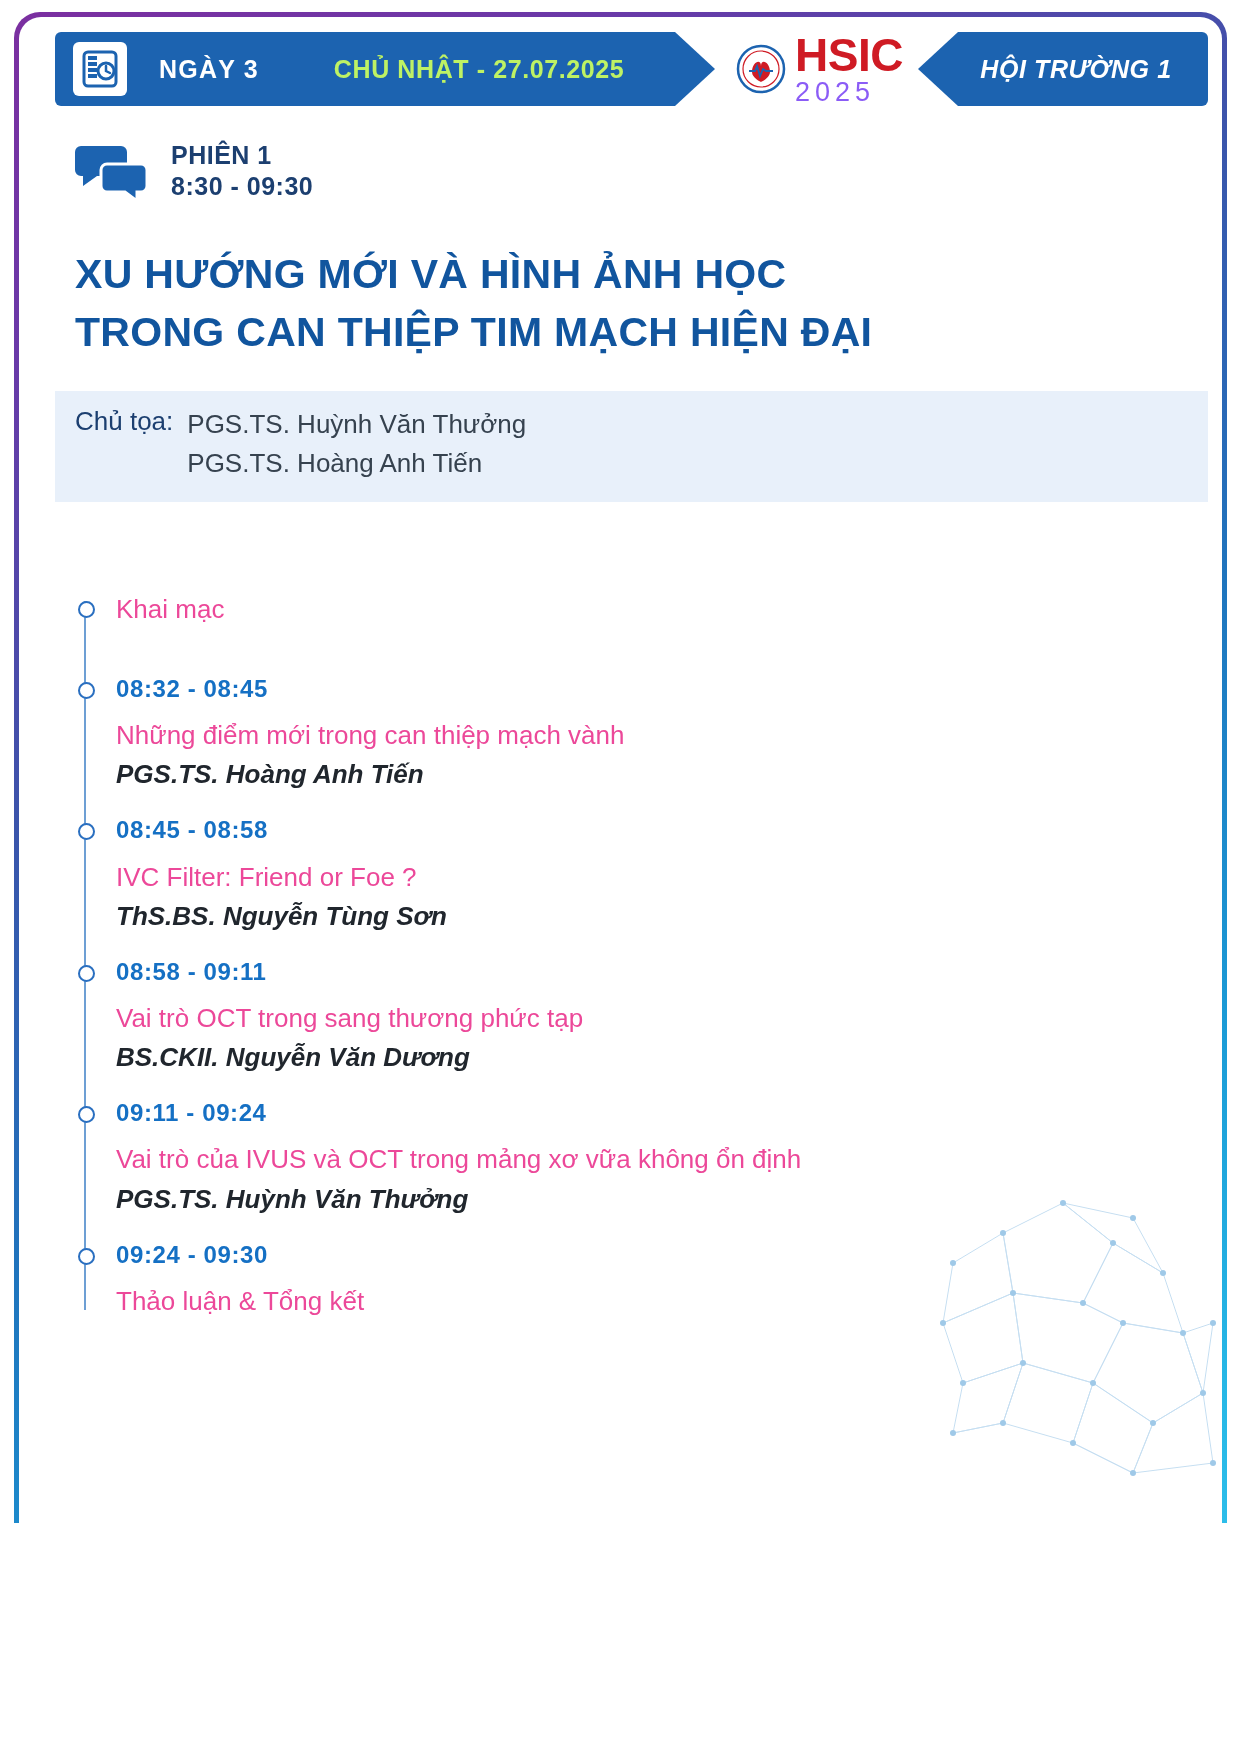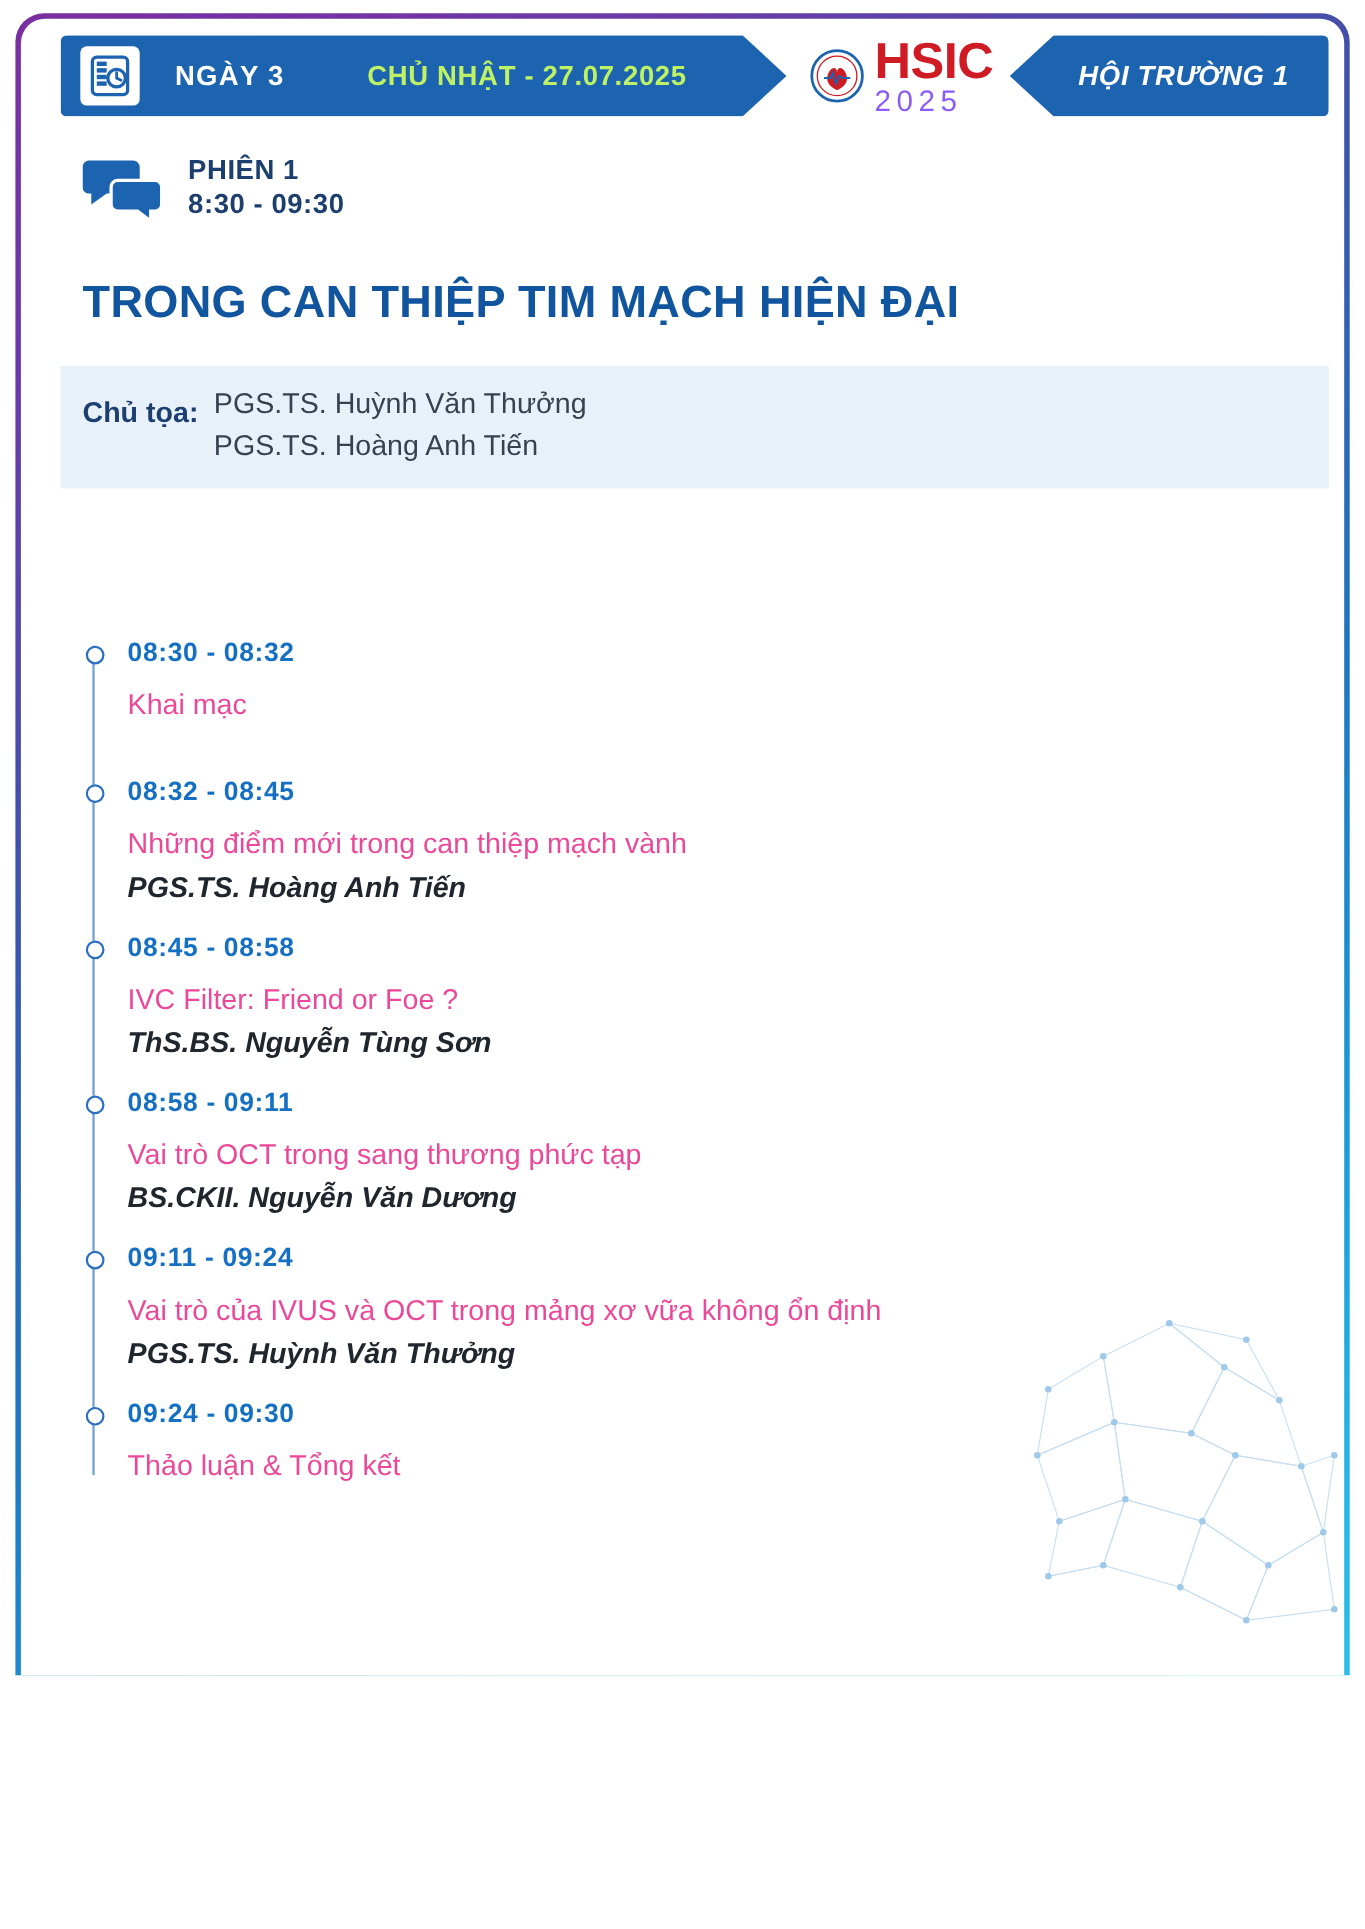--- a/index.html
+++ b/index.html
@@ -165,25 +165,24 @@
   .chair-box {
     margin-top: 30px;
     background: #e8f0fa;
     padding: 14px 20px 18px 20px;
     display: flex;
     align-items: flex-start;
     gap: 14px;
   }
   .chair-label {
     font-size: 26px;
-    font-weight: bold;
+    font-weight: normal;
     color: #1c3f70;
     white-space: nowrap;
     padding-top: 1px;
-    margin-top: 12px;
   }
   .chair-names { font-size: 26px; color: #36424f; line-height: 1.52; }
 
   
   .timeline {
     position: absolute;
     left: 78px;
     top: 578px;
     width: 1100px;
   }
@@ -298,33 +297,33 @@
           <path d="M32 22 h34 a6 6 0 0 1 6 6 v16 a6 6 0 0 1 -6 6 h-4 v9 l-12 -9 h-18 a6 6 0 0 1 -6 -6 v-16 a6 6 0 0 1 6 -6 z" fill="#1c63b0" stroke="#ffffff" stroke-width="3"></path>
         </svg>
       </div>
       <div class="sess-meta">
         <div class="sess-name">PHIÊN 1</div>
         <div class="sess-time">8:30 - 09:30</div>
       </div>
     </div>
 
     <div class="sess-title">
+      <div>XU HƯỚNG MỚI VÀ HÌNH ẢNH HỌC</div>
       <div>TRONG CAN THIỆP TIM MẠCH HIỆN ĐẠI</div>
     </div>
 
     <div class="chair-box">
       <div class="chair-label">Chủ tọa:</div>
       <div class="chair-names" style="white-space: pre-line;">PGS.TS. Huỳnh Văn Thưởng
 PGS.TS. Hoàng Anh Tiến</div>
     </div>
   </div>
 
   <div class="timeline">
       <div class="tl-item" style="padding-bottom: 46px;">
-        <div class="tl-time">08:30 - 08:32</div>
         <div class="tl-topic">Khai mạc</div>
       </div>
       <div class="tl-item">
         <div class="tl-time">08:32 - 08:45</div>
         <div class="tl-topic">Những điểm mới trong can thiệp mạch vành</div>
         <div class="tl-speaker">PGS.TS. Hoàng Anh Tiến</div>
       </div>
       <div class="tl-item">
         <div class="tl-time">08:45 - 08:58</div>
         <div class="tl-topic"> IVC Filter: Friend or Foe ?</div>

